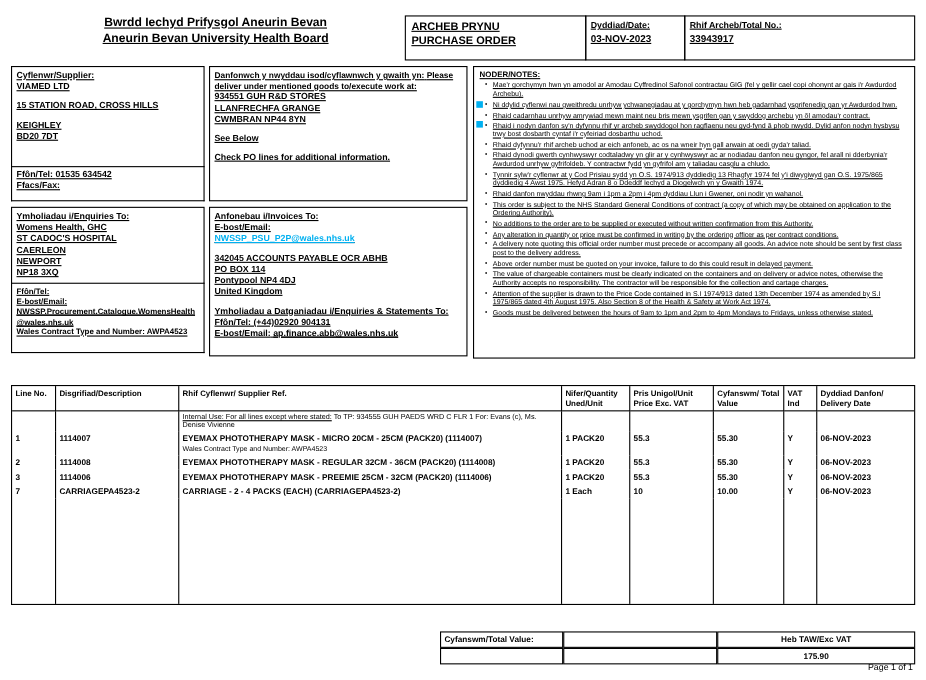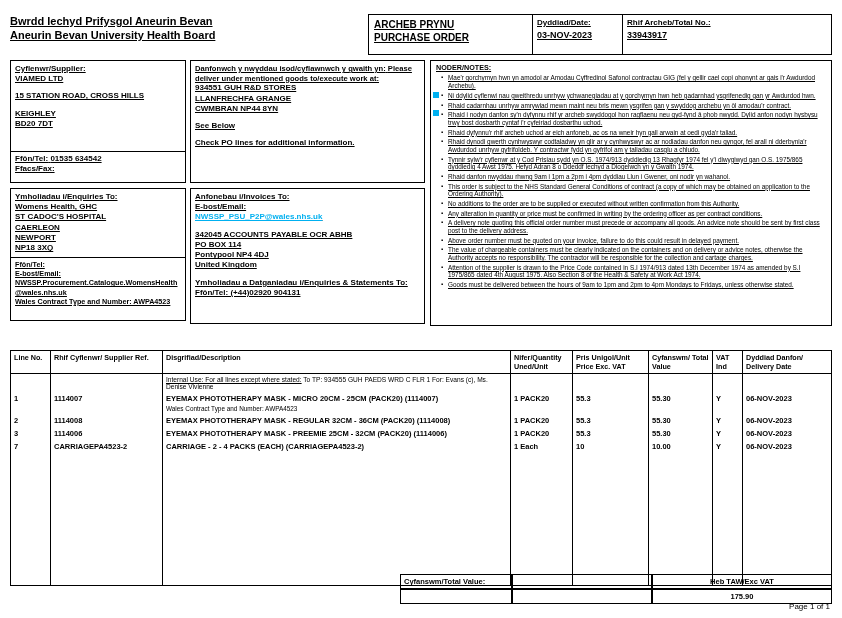--- a/index.html
+++ b/index.html
@@ -6,21 +6,21 @@
   html,body { background:#ffffff; }
   .page {
     width:842px; height:618px; position:relative; background:#fff;
     font-family:"Liberation Sans","DejaVu Sans",sans-serif; color:#000; overflow:hidden;
   }
   .b { border:1px solid #000;text-decoration:underline; }
   .abs { position:absolute; }
   .u { text-decoration:underline; }
 
   
-  .org { left:10px; top:15px; width:352px; font-size:11px; font-weight:bold; line-height:1.25; }
+  .org { left:20px; top:15px; width:352px; font-size:11px; font-weight:bold; line-height:1.25;text-align:center; }
   .org div { text-decoration:underline; }
   .title-box { left:368px; top:14px; width:165px; height:41px; padding:3px 5px; font-size:10px; font-weight:bold; line-height:1.3; }
   .date-box  { left:532px; top:14px; width:91px;  height:41px; padding:3px 4px; font-size:8px; font-weight:bold; }
   .order-box { left:622px; top:14px; width:210px; height:41px; padding:3px 4px; font-size:8px; font-weight:bold; }
   .date-box .val, .order-box .val { margin-top:3px; font-size:9px; }
 
   
   .ibox { padding:3px 4px; font-size:8px; line-height:1.28; font-weight:bold; }
   .ibox .sp { height:7px; }
   .supplier-box  { left:10px;  top:60px;  width:176px; height:92px; }
@@ -36,21 +36,21 @@
   .notes-box { left:430px; top:60px; width:402px; height:266px; padding:3px 5px 3px 10px; font-size:6.4px; line-height:1.18; font-weight:normal; }
   .notes-title { font-weight:bold; font-size:7.2px; margin-bottom:2px; margin-left:-5px; }
   .note { position:relative; padding-left:7px; margin-bottom:2.2px; }
   .note::before { content:"▪"; position:absolute; left:0; top:0; font-size:6px; }
   .cyan-marker { position:absolute; width:6px; height:6px; background:#00b0f0; left:2px; }
   .cyan-marker.m1 { top:31px; }
   .cyan-marker.m2 { top:49px; }
 
   
   .po-table {
-    left:10px; top:350px; width:822px; height:236px; border:1px solid #000;
+    left:10px; top:350px; width:822px; height:200px; border:1px solid #000;
     display:grid; grid-template-columns:40px 112px 348px 62px 76px 64px 30px 1fr;
     grid-template-rows:auto auto auto auto auto auto 1fr;
     font-size:7.5px; font-weight:bold;
   }
   .po-table .cell { border-right:1px solid #000; padding:2px 3px; }
   .po-table .cell:nth-child(8n) { border-right:none; }
   .po-table .hcell { border-bottom:1px solid #000; font-size:7.2px; }
   .po-table .subline { font-size:6.4px; font-weight:normal; margin-top:2px; }
   .po-table .internal { font-size:6.6px; font-weight:normal; }
 
@@ -134,20 +134,24 @@
     <div>E-bost/Email:</div>
     <a class="link-cyan">NWSSP_PSU_P2P@wales.nhs.uk</a>
     <div class="sp"></div>
     <div>342045 ACCOUNTS PAYABLE OCR ABHB</div>
     <div>PO BOX 114</div>
     <div>Pontypool NP4 4DJ</div>
     <div>United Kingdom</div>
     <div class="sp"></div>
     <div>Ymholiadau a Datganiadau i/Enquiries &amp; Statements To:</div>
     <div>Ffôn/Tel: (+44)02920 904131</div>
+    <div>
+      <span>E-bost/Email:</span>
+      <a class="link-dark">ap.finance.abb@wales.nhs.uk</a>
+    </div>
   </div>
 
   <div class="abs b notes-box">
     <span class="cyan-marker m1"></span>
     <span class="cyan-marker m2"></span>
     <div class="notes-title">NODER/NOTES:</div>
     <div class="note">Mae'r gorchymyn hwn yn amodol ar Amodau Cyffredinol Safonol contractau GIG (fel y gellir cael copi ohonynt ar gais i'r Awdurdod Archebu).</div>
     <div class="note">Ni ddylid cyflenwi nau gweithredu unrhyw ychwanegiadau at y gorchymyn hwn heb gadarnhad ysgrifenedig gan yr Awdurdod hwn.</div>
     <div class="note">Rhaid cadarnhau unrhyw amrywiad mewn maint neu bris mewn ysgrifen gan y swyddog archebu yn ôl amodau'r contract.</div>
     <div class="note">Rhaid i nodyn danfon sy'n dyfynnu rhif yr archeb swyddogol hon ragflaenu neu gyd-fynd â phob nwydd. Dylid anfon nodyn hysbysu trwy bost dosbarth cyntaf i'r cyfeiriad dosbarthu uchod.</div>
@@ -161,22 +165,22 @@
     <div class="note">A delivery note quoting this official order number must precede or accompany all goods. An advice note should be sent by first class post to the delivery address.</div>
     <div class="note">Above order number must be quoted on your invoice, failure to do this could result in delayed payment.</div>
     <div class="note">The value of chargeable containers must be clearly indicated on the containers and on delivery or advice notes, otherwise the Authority accepts no responsibility. The contractor will be responsible for the collection and cartage charges.</div>
     <div class="note">Attention of the supplier is drawn to the Price Code contained in S.I 1974/913 dated 13th December 1974 as amended by S.I 1975/865 dated 4th August 1975. Also Section 8 of the Health &amp; Safety at Work Act 1974.</div>
     <div class="note">Goods must be delivered between the hours of 9am to 1pm and 2pm to 4pm Mondays to Fridays, unless otherwise stated.</div>
   </div>
 
   <div class="abs po-table">
 
     <div class="cell hcell">Line No.</div>
+    <div class="cell hcell">Disgrifiad/Description</div>
     <div class="cell hcell">Rhif Cyflenwr/ Supplier Ref.</div>
-    <div class="cell hcell">Disgrifiad/Description</div>
     <div class="cell hcell">Nifer/Quantity Uned/Unit</div>
     <div class="cell hcell">Pris Unigol/Unit Price Exc. VAT</div>
     <div class="cell hcell">Cyfanswm/ Total Value</div>
     <div class="cell hcell">VAT Ind</div>
     <div class="cell hcell">Dyddiad Danfon/ Delivery Date</div>
 
     <div class="cell"></div>
     <div class="cell"></div>
     <div class="cell internal">
       <span class="u">Internal Use: For all lines except where stated:</span><span> To TP: 934555 GUH PAEDS WRD C FLR 1 For: Evans (c), Ms. Denise Vivienne</span>

